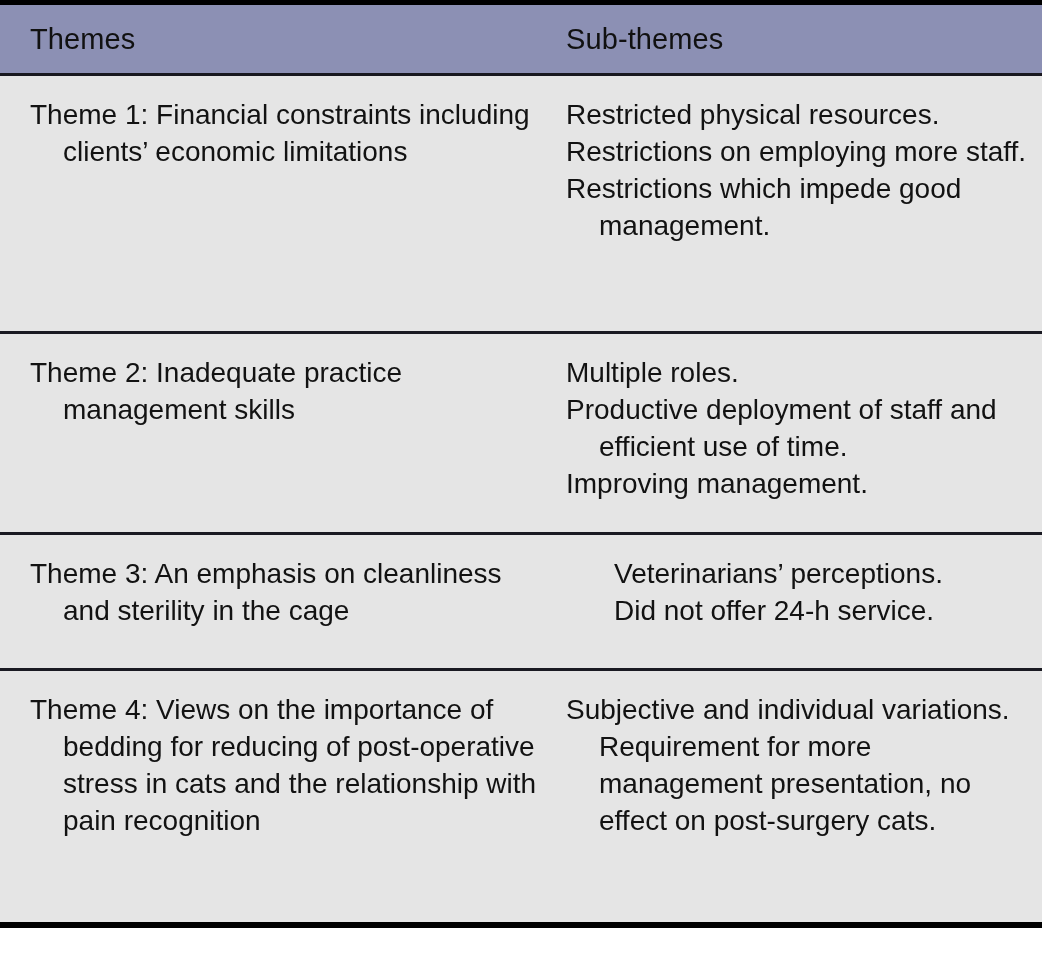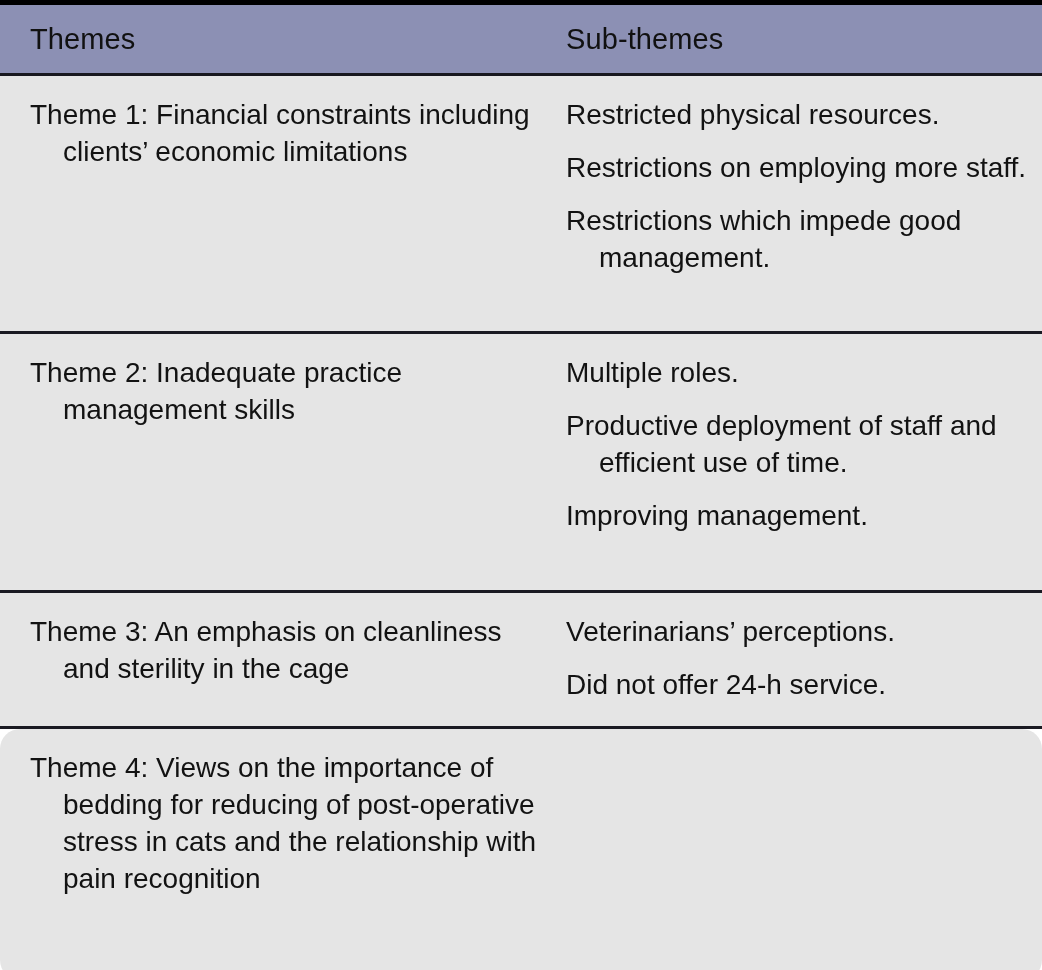--- a/index.html
+++ b/index.html
@@ -73,26 +73,26 @@
     font-size: 28px;
     line-height: 37px;
     color: #121212;
   }
   .entry {
     padding-left: 33px;
     text-indent: -33px;
     margin: 0;
   }
   .entry + .entry {
-    margin-top: 16px;
+    margin-top: 0;
   }
   .r1 { height: 255px; }
-  .r2 { height: 256px; }
-  .r3 { height: 133px; }
-  .r4 { height: 251px; border-radius: 20px; }
+  .r2 { height: 198px; }
+  .r3 { height: 133px; gap: 48px; }
+  .r4 { height: 251px; }
 </style>
 </head>
 <body>
 
 <div class="table-wrap">
 
   <div class="rule-top"></div>
 
   <div class="header-band">
     <div class="col-a header-cell">Themes</div>
@@ -137,18 +137,19 @@
     </div>
   </div>
 
   <div class="rule-row"></div>
 
   <div class="row r4">
     <div class="col-a row-inner-pad">
       <p class="cell-text entry">Theme 4: Views on the importance of bedding for reducing of post-operative stress in cats and the relationship with pain recognition</p>
     </div>
     <div class="col-b row-inner-pad">
+      <p class="cell-text entry">Subjective and individual variations. Requirement for more management presentation, no effect on post-surgery cats.</p>
     </div>
   </div>
 
   <div class="rule-bottom"></div>
 
 </div>
 
 </body></html>

